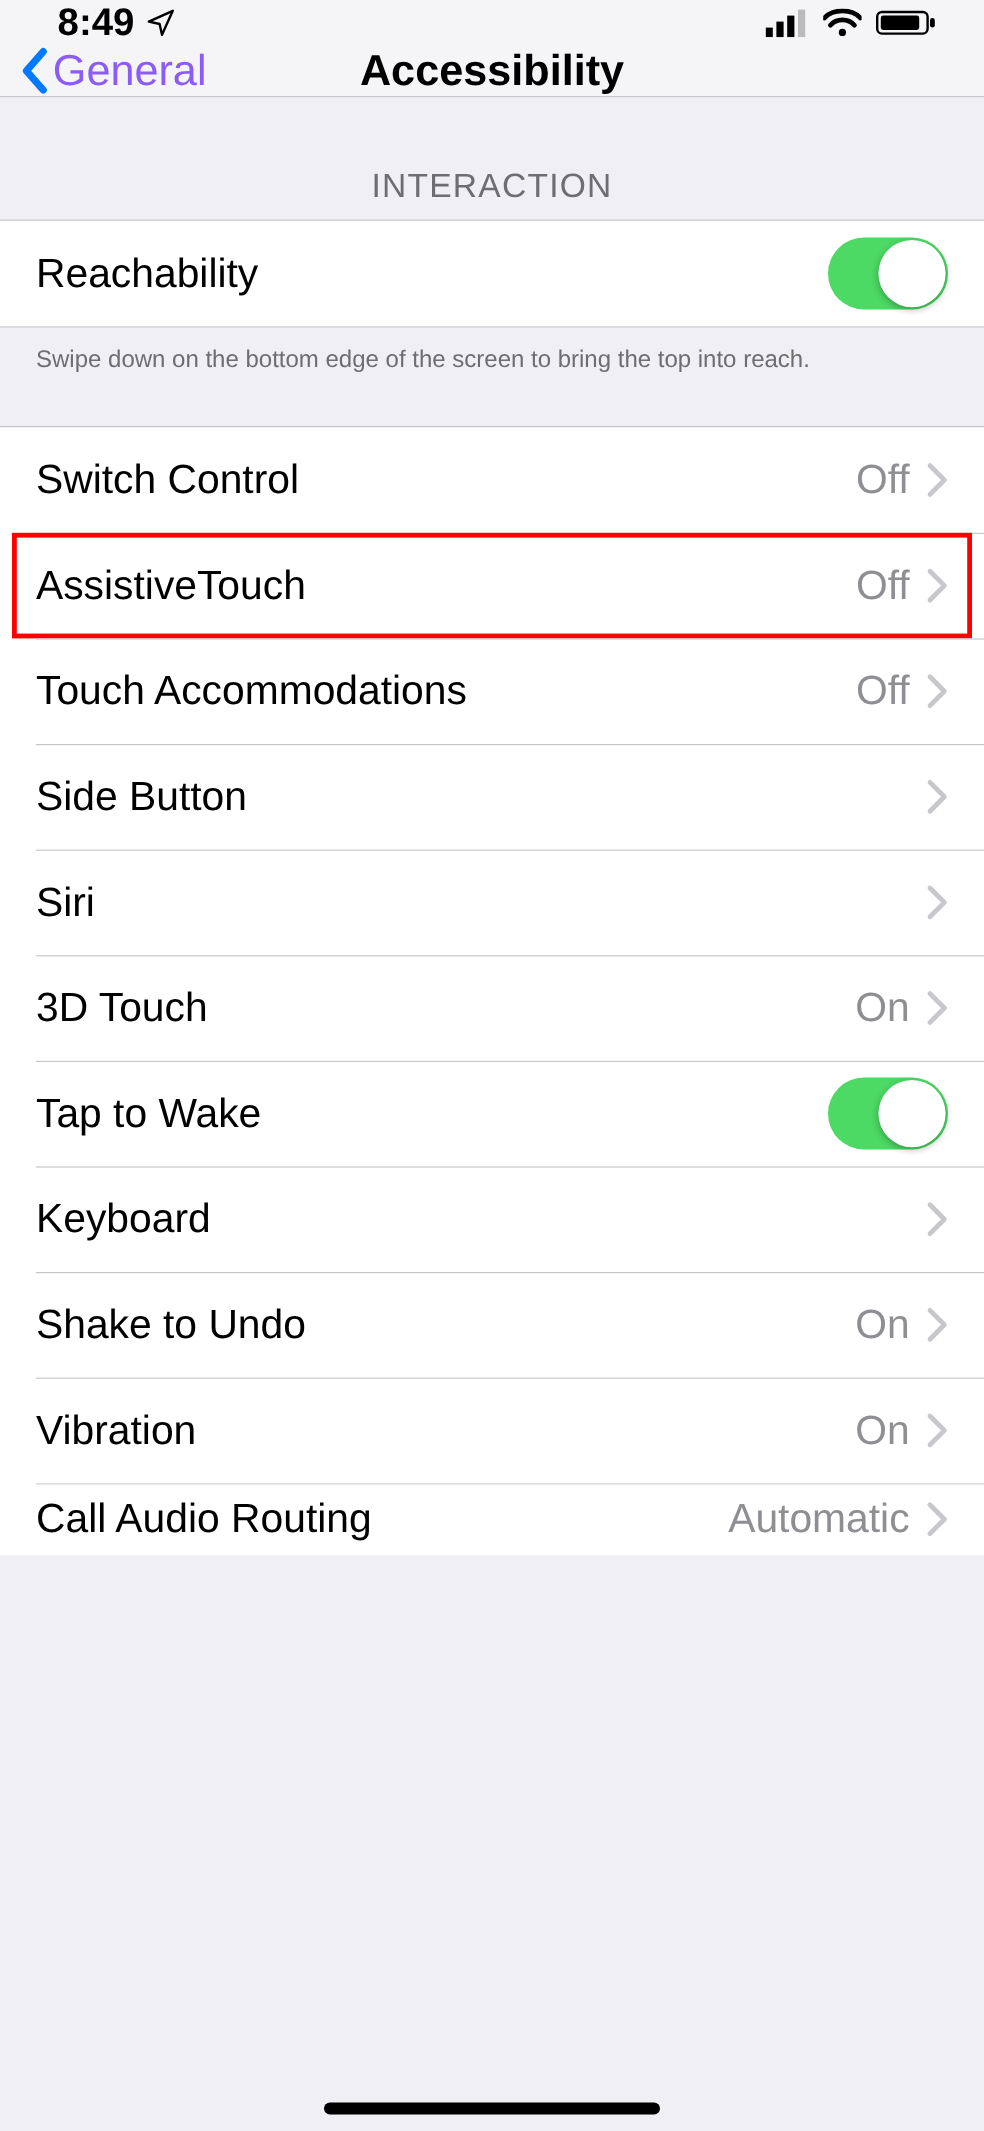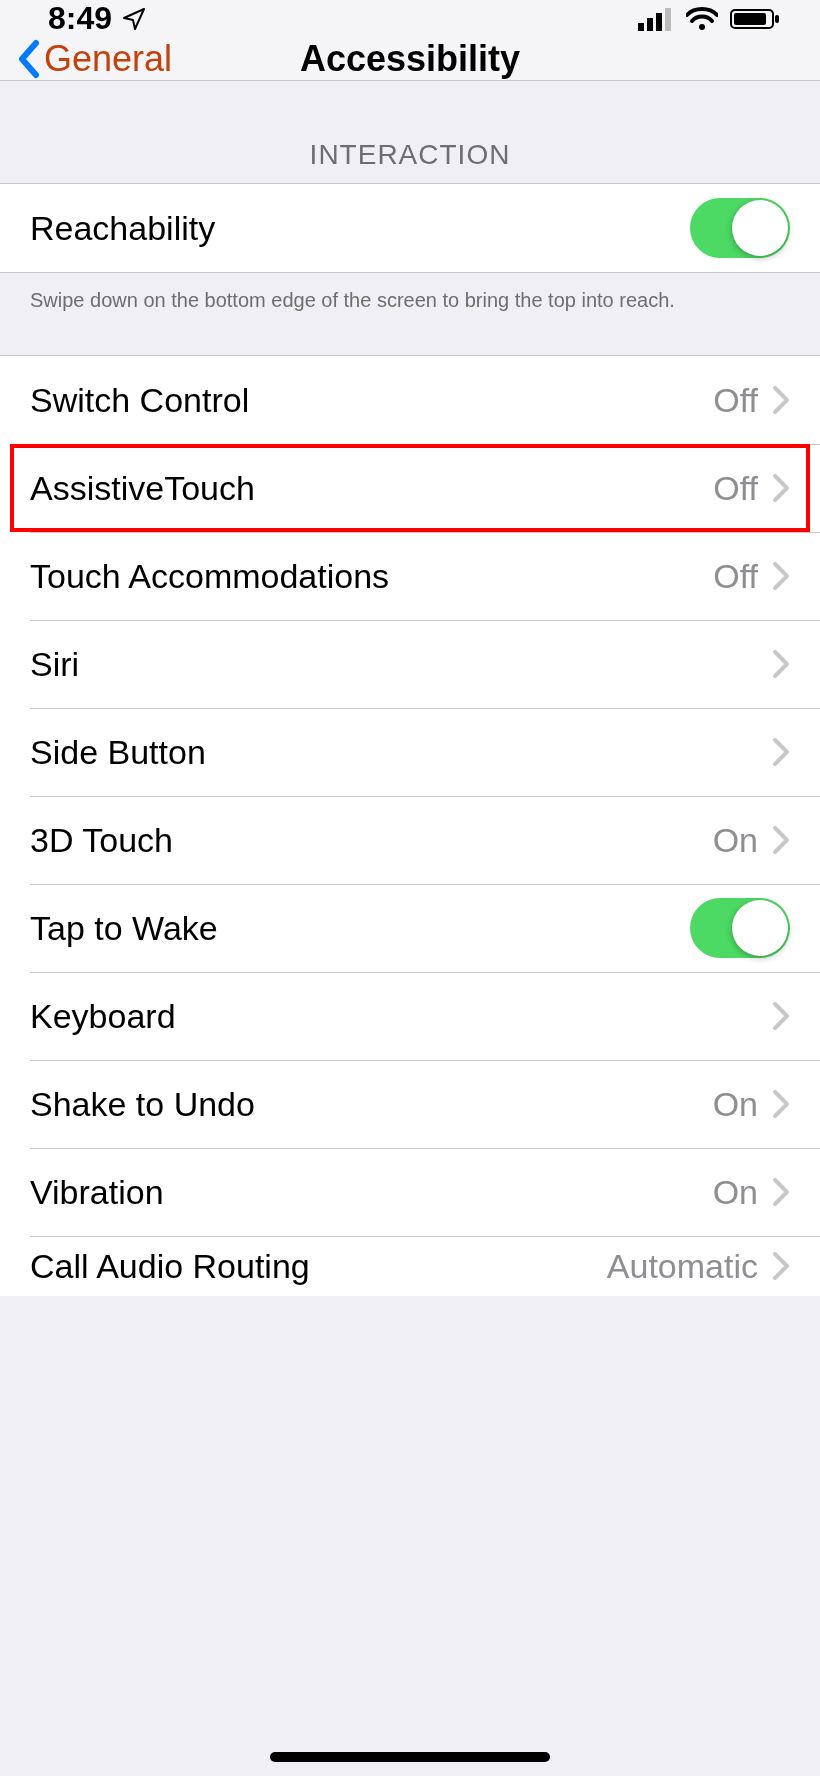--- a/index.html
+++ b/index.html
@@ -5,21 +5,21 @@
   * { box-sizing: border-box; margin: 0; padding: 0; }
   html, body { width: 820px; height: 1776px; font-family: -apple-system, "Helvetica Neue", Helvetica, Arial, sans-serif; background: #efeff4; overflow: hidden; }
   .screen { width: 820px; height: 1296px; background: #efeff4; display: flex; flex-direction: column; }
 
   .status-bar { height: 75px; display: flex; align-items: center; justify-content: space-between; padding: 0 40px 0 48px; background: #f5f5f8; }
   .status-left { display: flex; align-items: center; gap: 10px; }
   .status-time { font-size: 32px; font-weight: 600; color: #000; letter-spacing: 0px; }
   .status-right { display: flex; align-items: center; gap: 12px; }
 
   .nav-bar { height: 95px; display: flex; align-items: center; position: relative; background: #f5f5f8; border-bottom: 1px solid #c8c7cc; }
-  .nav-back { display: flex; align-items: center; color: #c2410c; font-size: 36px; padding-left: 14px; cursor: pointer; gap: 2px; }
+  .nav-back { display: flex; align-items: center; color: #8b5cf6; font-size: 36px; padding-left: 14px; cursor: pointer; gap: 2px; }
   .nav-title { position: absolute; left: 0; right: 0; text-align: center; font-size: 36px; font-weight: 600; color: #000; pointer-events: none; }
 
   .section { background: #fff; }
   .row { display: flex; align-items: center; justify-content: space-between; min-height: 88px; padding: 0 30px; position: relative; }
   .row-label { font-size: 34px; color: #000; }
   .row-right { display: flex; align-items: center; gap: 14px; }
   .row-value { font-size: 34px; color: #8e8e93; }
   .row + .row::before, .first-cell::before {
     content: ""; position: absolute; left: 30px; right: 0; top: 0; height: 1px; background: #c8c7cc;
   }
@@ -146,32 +146,32 @@
         <span class="row-value">Off</span>
         <span class="chevron">
           <svg width="18" height="30" viewBox="0 0 18 30">
               <polyline points="3,3 15,15 3,27" fill="none" stroke="#c7c7cc" stroke-width="4" stroke-linecap="round" stroke-linejoin="round"></polyline>
             </svg>
         </span>
       </div>
     </div>
 
     <div class="row">
+      <span class="row-label">Side Button</span>
+      <div class="row-right">
+        <span class="chevron">
+          <svg width="18" height="30" viewBox="0 0 18 30">
+              <polyline points="3,3 15,15 3,27" fill="none" stroke="#c7c7cc" stroke-width="4" stroke-linecap="round" stroke-linejoin="round"></polyline>
+            </svg>
+        </span>
+      </div>
+    </div>
+
+    <div class="row">
       <span class="row-label">Siri</span>
-      <div class="row-right">
-        <span class="chevron">
-          <svg width="18" height="30" viewBox="0 0 18 30">
-              <polyline points="3,3 15,15 3,27" fill="none" stroke="#c7c7cc" stroke-width="4" stroke-linecap="round" stroke-linejoin="round"></polyline>
-            </svg>
-        </span>
-      </div>
-    </div>
-
-    <div class="row">
-      <span class="row-label">Side Button</span>
       <div class="row-right">
         <span class="chevron">
           <svg width="18" height="30" viewBox="0 0 18 30">
               <polyline points="3,3 15,15 3,27" fill="none" stroke="#c7c7cc" stroke-width="4" stroke-linecap="round" stroke-linejoin="round"></polyline>
             </svg>
         </span>
       </div>
     </div>
 
     <div class="row">

